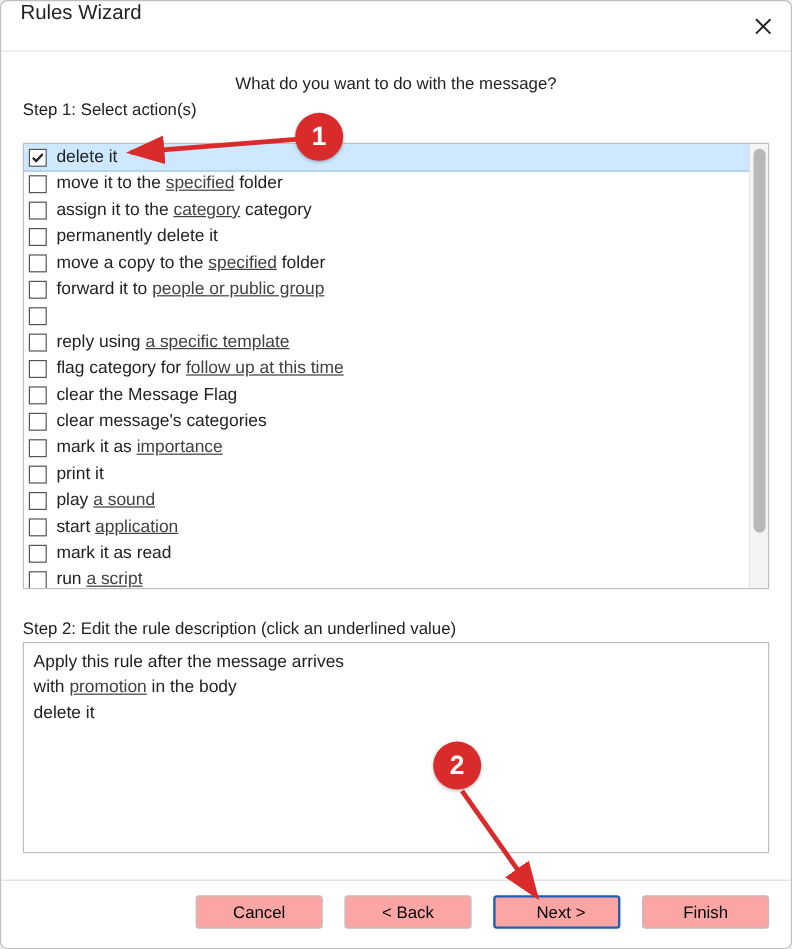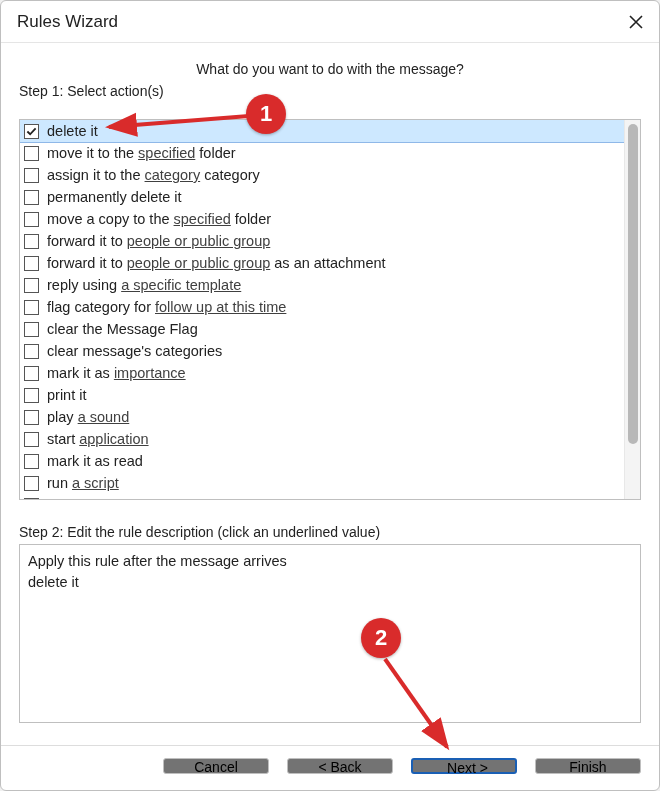--- a/index.html
+++ b/index.html
@@ -17,21 +17,20 @@
     border: 1px solid #bfbfbf;
     border-radius: 6px;
     display: flex;
     flex-direction: column;
     position: relative;
     overflow: hidden;
   }
   .titlebar {
     height: 42px;
     display: flex;
-    align-items: center;
     justify-content: space-between;
     padding: 0 0 0 16px;
     border-bottom: 1px solid #e5e5e5;
     font-size: 17px;
   }
   .titlebar .close {
     width: 46px;
     height: 42px;
     display: flex;
     align-items: center;
@@ -98,23 +97,23 @@
   .button-row {
     border-top: 1px solid #ddd;
     margin: 22px -18px 0;
     padding: 12px 18px 16px;
     display: flex;
     justify-content: flex-end;
     gap: 18px;
   }
   .btn {
     min-width: 106px;
-    height: 16px;
-    border: 1px solid #bfbfbf;
-    background: #737373;
+    height: 28px;
+    border: 1px solid #bfbfbf;
+    background: #fca5a5;
     border-radius: 3px;
     cursor: pointer;
     font-family: inherit;
     font-size: 14px;
     padding: 0 10px;
   }
   .btn.primary { border: 2px solid #1a5fb4; padding-left: 17px; }
 
   
   .scroll-track {
@@ -187,21 +186,20 @@
           <div class="action-row">
             <span class="chk"></span>
             <span class="action-label"><span>move a copy to the </span><span class="u">specified</span><span> folder</span></span>
           </div>
           <div class="action-row">
             <span class="chk"></span>
             <span class="action-label"><span>forward it to </span><span class="u">people or public group</span></span>
           </div>
           <div class="action-row">
             <span class="chk"></span>
-            <span class="action-label"><span>forward it to </span><span class="u">people or public group</span><span> as an attachment</span></span>
           </div>
           <div class="action-row">
             <span class="chk"></span>
             <span class="action-label"><span>reply using </span><span class="u">a specific template</span></span>
           </div>
           <div class="action-row">
             <span class="chk"></span>
             <span class="action-label"><span>flag category for </span><span class="u">follow up at this time</span></span>
           </div>
           <div class="action-row">
@@ -243,20 +241,23 @@
         </div>
       <div class="scroll-track">
         <div class="scroll-thumb"></div>
       </div>
     </div>
 
     <div class="step2-label">Step 2: Edit the rule description (click an underlined value)</div>
 
     <div class="desc-box">
       <div>Apply this rule after the message arrives</div>
+      <div>
+        <span>with </span><span class="u">promotion</span><span> in the body</span>
+      </div>
       <div>delete it</div>
     </div>
 
     <div class="button-row">
       <button class="btn">Cancel</button>
       <button class="btn">&lt; Back</button>
       <button class="btn primary">Next &gt;</button>
       <button class="btn">Finish</button>
     </div>
   </div>

